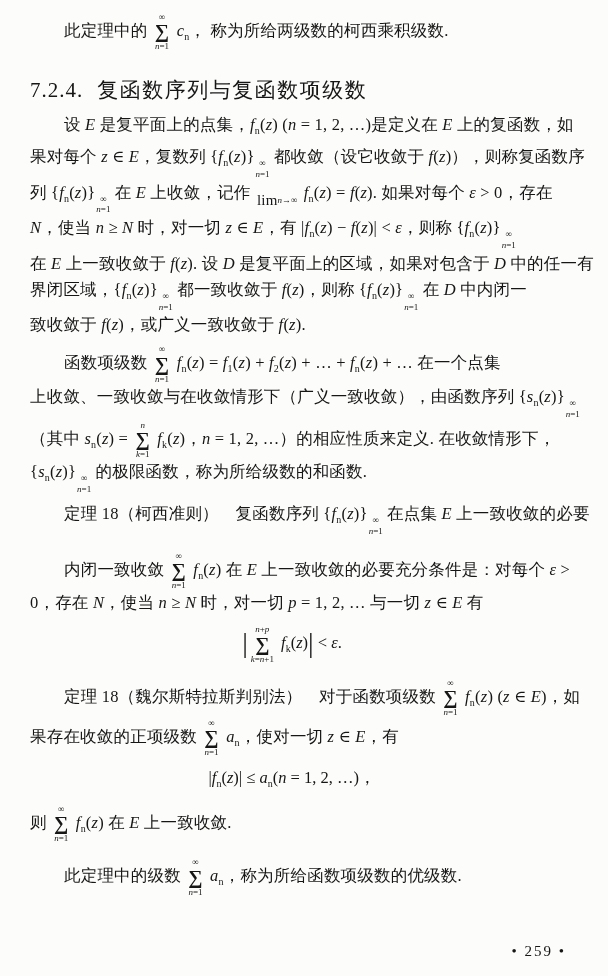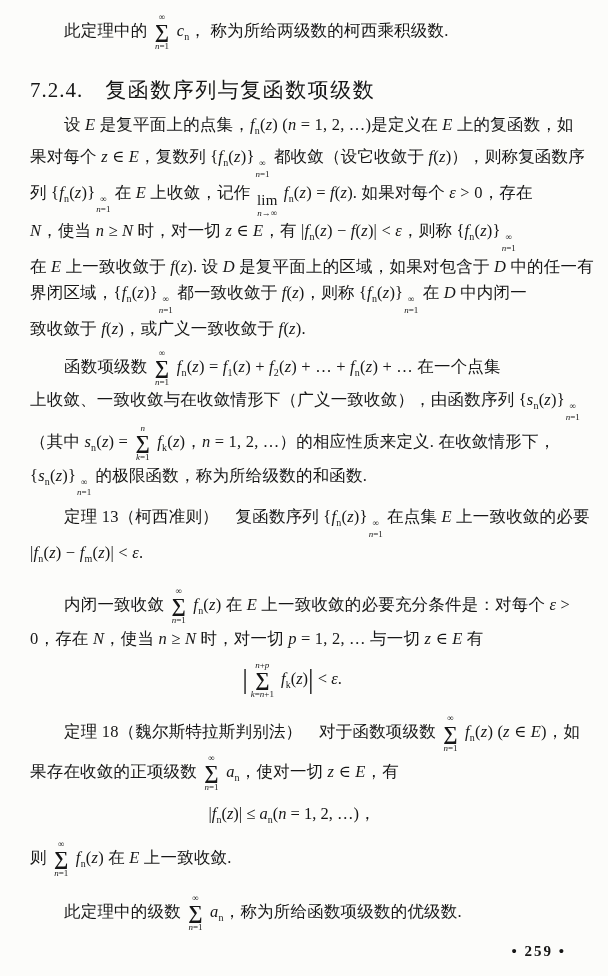--- a/index.html
+++ b/index.html
@@ -11,45 +11,45 @@
   }
   .line{font-size:16.5px;line-height:26px;white-space:nowrap;letter-spacing:0.2px;}
   .indent{padding-left:34px;}
   b{font-weight:400;}
   i{font-style:italic;}
   sub,sup{font-size:10px;}
   .heading{
     font-size:21px;font-weight:400;margin:24px 0 0 0;line-height:28px;
     letter-spacing:1.5px;white-space:nowrap;
   }
-  .heading .num{letter-spacing:1px;margin-right:22px;text-align:center;}
+  .heading .num{letter-spacing:1px;margin-right:14px;text-align:center;}
   
   .S{display:inline-flex;flex-direction:column;align-items:center;
      vertical-align:middle;line-height:1;margin:0 3px;}
   .S .t,.S .b{font-size:9px;line-height:1.15;letter-spacing:0;}
   .S .g{font-size:20px;line-height:0.95;font-weight:700;}
   
   .st{display:inline-flex;flex-direction:column;align-items:center;
       vertical-align:-4px;font-size:9px;line-height:1;margin-left:1px;letter-spacing:0;}
   .st span{line-height:1.2;}
   
-  .lm{display:inline-flex;flex-direction:column;align-items:center;
+  .lm{display:inline-flex;flex-direction:row;align-items:center;
       vertical-align:-7px;line-height:1;margin:0 2px;}
   .lm .m{font-size:15px;line-height:1;}
   .lm .u{font-size:9px;line-height:1.2;letter-spacing:0;}
   
   .bb{font-size:28px;font-weight:300;vertical-align:middle;line-height:0;position:relative;top:-1px;}
   .formula{text-align:center;font-size:16.5px;margin:8px 40px 6px 0;line-height:26px;}
   .para{margin-top:8px;}
   .mt-lg{margin-top:8px;}
   .mt-md{margin-top:14px;}
   .mt-sm{margin-top:6px;}
   .footer{
     position:absolute;right:42px;bottom:16px;
-    font-weight:700;font-size:15px;letter-spacing:2px;
+    font-weight:400;font-size:15px;letter-spacing:2px;
     font-family:"Liberation Serif","DejaVu Serif",serif;
   }
 </style>
 </head>
 <body>
 
 <div class="page">
 
   <div class="line indent">此定理中的 <span class="S">
         <span class="t">∞</span>
@@ -104,25 +104,24 @@
           <span class="g">∑</span>
           <span class="b"><i>k</i>=1</span>
         </span> <i>f</i><sub>k</sub>(<i>z</i>)，<i>n</i> = 1, 2, …）的相应性质来定义. 在收敛情形下，</div>
     <div class="line">{<i>s</i><sub>n</sub>(<i>z</i>)}<span class="st">
           <span>∞</span>
           <span><i>n</i>=1</span>
         </span> 的极限函数，称为所给级数的<b>和函数</b>.</div>
   </div>
 
   <div class="para mt-sm">
-    <div class="line indent"><b>定理 13（柯西准则）</b>　复函数序列 {<i>f</i><sub>n</sub>(<i>z</i>)}<span class="st">
+    <div class="line indent"><b>定理 18（柯西准则）</b>　复函数序列 {<i>f</i><sub>n</sub>(<i>z</i>)}<span class="st">
           <span>∞</span>
           <span><i>n</i>=1</span>
         </span> 在点集 <i>E</i> 上一致收敛的必要</div>
-    <div class="line">|<i>f</i><sub>n</sub>(<i>z</i>) − <i>f</i><sub>m</sub>(<i>z</i>)| &lt; <i>ε</i>.</div>
   </div>
 
   <div class="para mt-md">
     <div class="line indent"><b>内闭一致收敛</b> <span class="S">
           <span class="t">∞</span>
           <span class="g">∑</span>
           <span class="b"><i>n</i>=1</span>
         </span> <i>f</i><sub>n</sub>(<i>z</i>) 在 <i>E</i> 上一致收敛的必要充分条件是：对每个 <i>ε</i> &gt;</div>
     <div class="line">0，存在 <i>N</i>，使当 <i>n</i> ≥ <i>N</i> 时，对一切 <i>p</i> = 1, 2, … 与一切 <i>z</i> ∈ <i>E</i> 有</div>
     <div class="formula"><span class="bb">|</span><span class="S">

